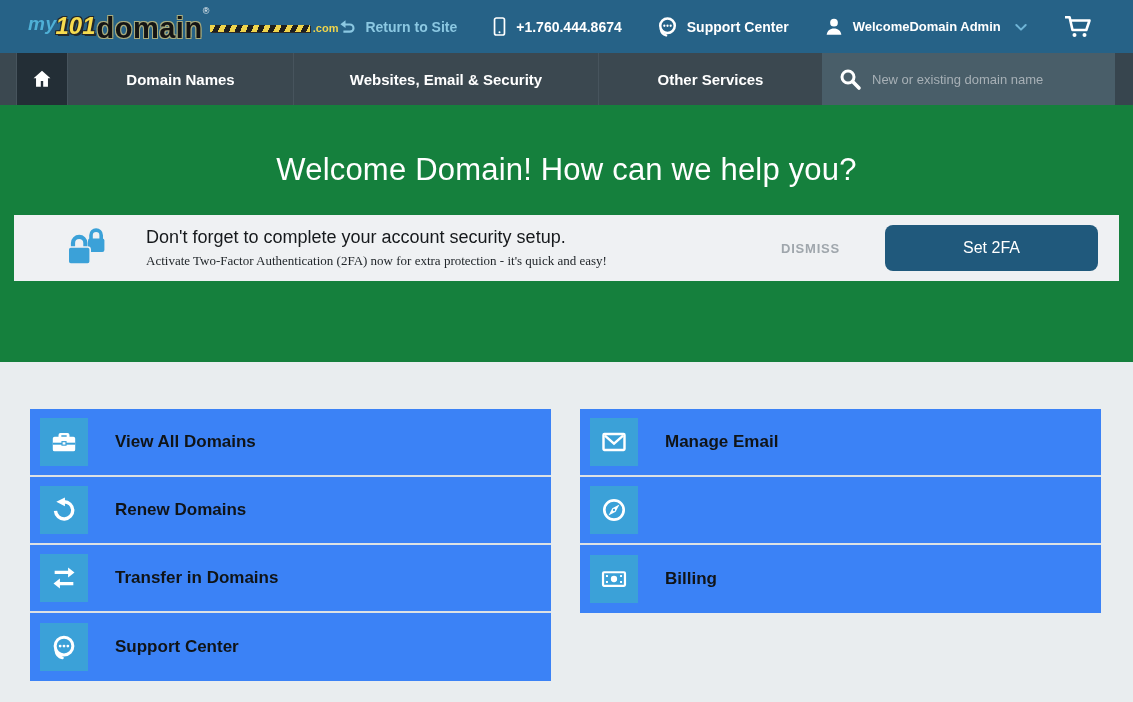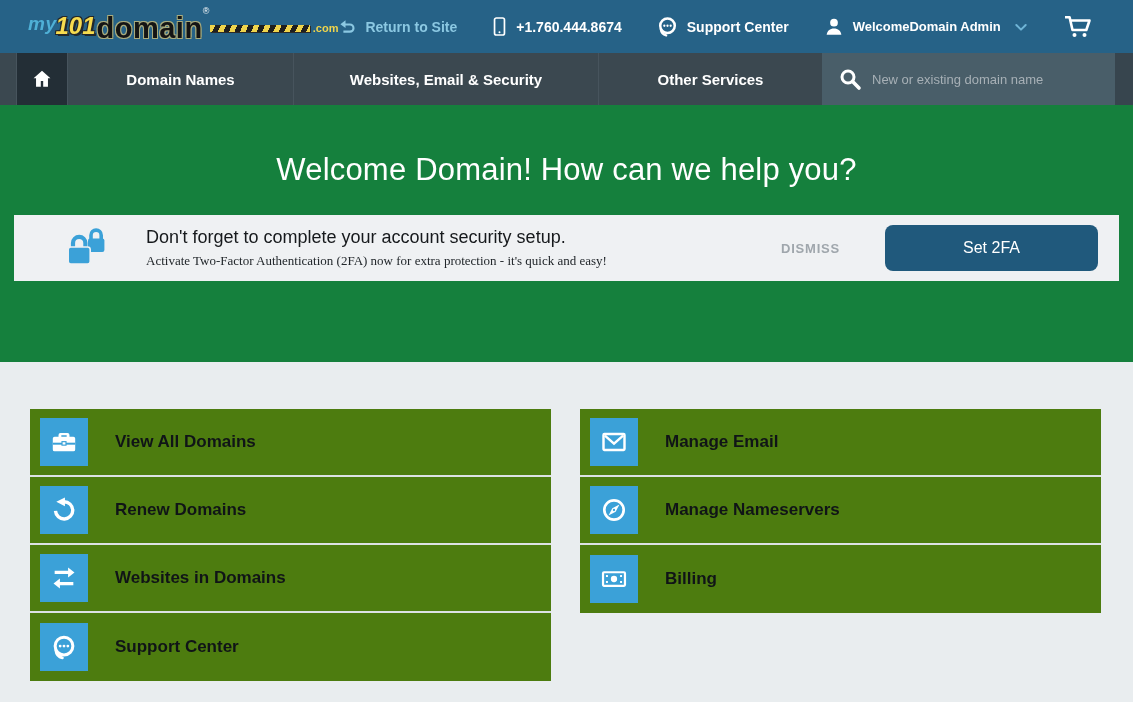--- a/index.html
+++ b/index.html
@@ -46,21 +46,21 @@
   .banner-lock { display:flex; margin-right:36px; }
   .banner-text { display:flex; flex-direction:column; gap:5px; }
   .banner-title { font-size:18px; color:#16191C; }
   .banner-sub { font-size:13px; color:#22272B;font-family:Liberation Serif, serif; }
   .banner-dismiss { margin-left:auto; color:#9FA6AC; font-size:13px; font-weight:600; letter-spacing:0.8px; cursor:pointer; }
   .banner-cta { margin-left:45px; width:213px; height:46px; background:#20597C; border:none; border-radius:8px; color:#fff; font-size:16px; font-family:"Liberation Sans", sans-serif; cursor:pointer; }
 
   
   .main { padding:47px 32px 0 30px; display:flex; justify-content:space-between; }
   .col { width:521px; }
-  .menu-item { display:flex; align-items:center; height:68px; background:#4d7c0f; padding-left:10px; cursor:pointer; border-bottom:2px solid #DDE2E4; }
+  .menu-item { display:flex; align-items:center; height:68px; background:#3b82f6; padding-left:10px; cursor:pointer; border-bottom:2px solid #DDE2E4; }
   .menu-item:last-child { border-bottom:none; }
   .tile-icon { width:48px; height:48px; background:#3BA1D8; display:flex; align-items:center; justify-content:center; flex:none; }
   .menu-label { margin-left:27px; font-size:17px; font-weight:700; color:#101417; }
 </style>
 </head>
 <body>
 
 <header class="topbar">
   <div class="logo">
     <span class="logo-my">my</span>
@@ -206,21 +206,21 @@
       </span>
       <span class="menu-label">Renew Domains</span>
     </a>
 
     <a class="menu-item">
       <span class="tile-icon">
         <svg width="28" height="28" viewBox="0 0 24 24" fill="#fff">
             <path d="M15.5 2.9l5.5 4.3-5.5 4.3V8.6H4V5.8h11.5zM8.5 12.5v2.9H20v2.8H8.5v2.9L3 16.8z"></path>
           </svg>
       </span>
-      <span class="menu-label">Websites in Domains</span>
+      <span class="menu-label">Transfer in Domains</span>
     </a>
 
     <a class="menu-item">
       <span class="tile-icon">
         <svg width="28" height="28" viewBox="0 0 24 24" style="color:#fff">
             <circle cx="12" cy="11.2" r="7.6" fill="none" stroke="currentColor" stroke-width="2.6"></circle>
             <circle cx="8.7" cy="11.2" r="1.2" fill="currentColor"></circle>
             <circle cx="12" cy="11.2" r="1.2" fill="currentColor"></circle>
             <circle cx="15.3" cy="11.2" r="1.2" fill="currentColor"></circle>
             <path d="M5 14.8c.4 3.4 2.5 5.8 5.6 6.5" fill="none" stroke="currentColor" stroke-width="2.4" stroke-linecap="round"></path>
@@ -243,21 +243,20 @@
     </a>
 
     <a class="menu-item">
       <span class="tile-icon">
         <svg width="28" height="28" viewBox="0 0 24 24">
             <circle cx="12" cy="12" r="8.3" fill="none" stroke="#fff" stroke-width="2.3"></circle>
             <path fill="#fff" d="M16.7 7.3l-3.3 6.1-6.1 3.3 3.3-6.1z"></path>
             <circle cx="12" cy="12" r="1" fill="#3BA1D8"></circle>
           </svg>
       </span>
-      <span class="menu-label">Manage Nameservers</span>
     </a>
 
     <a class="menu-item">
       <span class="tile-icon">
         <svg width="28" height="28" viewBox="0 0 24 24">
             <rect x="2.6" y="6.2" width="18.8" height="11.6" rx="0.8" fill="none" stroke="#fff" stroke-width="1.9"></rect>
             <circle cx="12" cy="12" r="2.7" fill="#fff"></circle>
             <rect x="5.1" y="8.6" width="1.7" height="1.7" fill="#fff"></rect>
             <rect x="17.2" y="8.6" width="1.7" height="1.7" fill="#fff"></rect>
             <rect x="5.1" y="13.7" width="1.7" height="1.7" fill="#fff"></rect>

